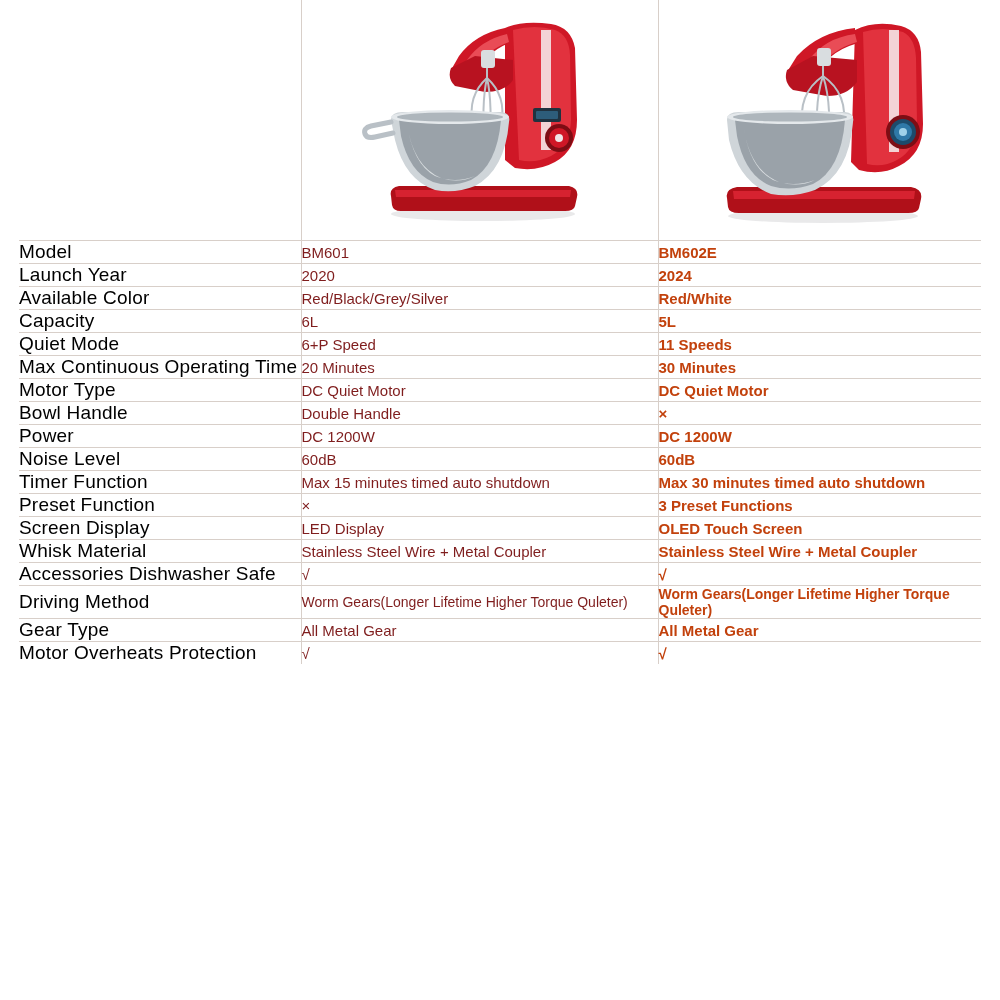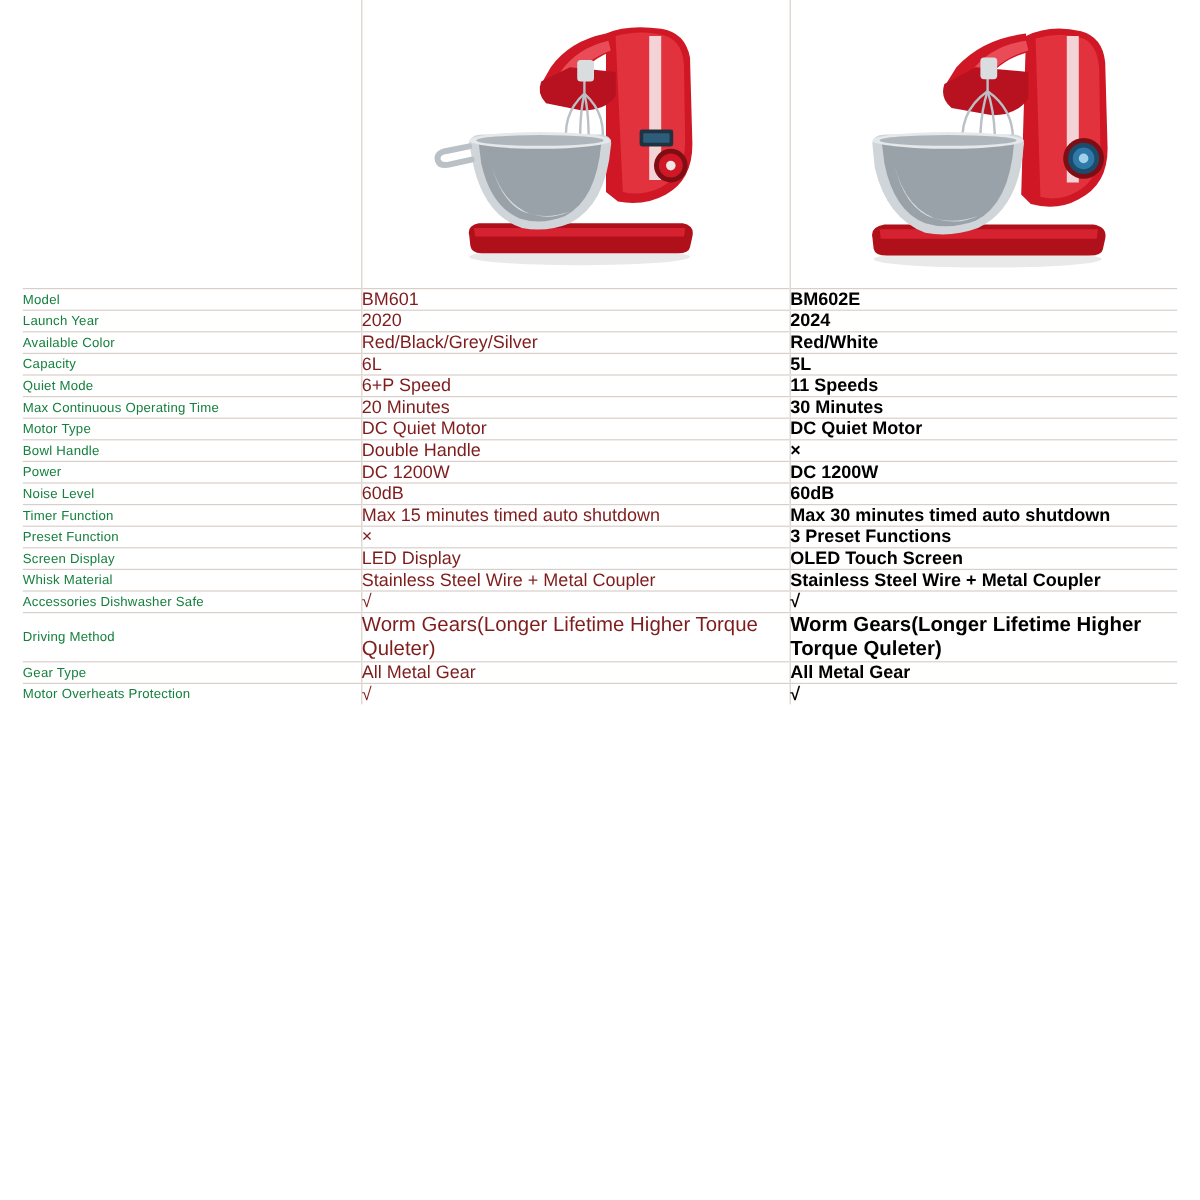--- a/index.html
+++ b/index.html
@@ -33,40 +33,40 @@
   .compare td {
     border-top: 1px solid #d8cfc9;
     vertical-align: middle;
     padding: 0;
   }
   .compare tr.header-row td {
     border-top: none;
   }
   .cell-label {
     padding: 12px 0 12px 18px;
-    font-size: 11px;
-    color: #15803d;
+    font-size: 19px;
+    color: #000000;
     letter-spacing: .2px;
     white-space: nowrap;
   }
   .cell-a {
     padding: 12px 0 12px 16px;
     font-size: 15px;
     color: #7f1d1d;
     border-left: 1px solid #d8cfc9;
   }
   .cell-b {
     padding: 12px 0 12px 16px;
     font-size: 15px;
-    color: #000000;
+    color: #c2410c;
     font-weight: bold;
     border-left: 1px solid #d8cfc9;
   }
   .small-note {
-    font-size: 17px;
+    font-size: 14px;
     letter-spacing: 0;
   }
   .cell-a.small-note { font-weight: normal; }
   .cell-b.small-note { font-weight: bold; }
 
   
   .img-cell {
     height: 240px;
     border-left: 1px solid #d8cfc9;
     position: relative;

